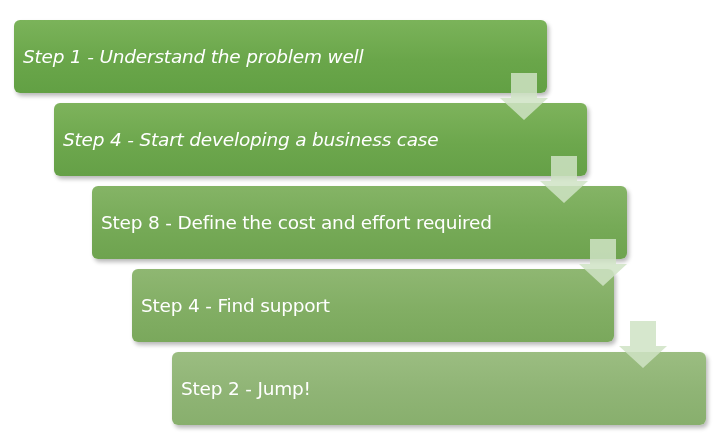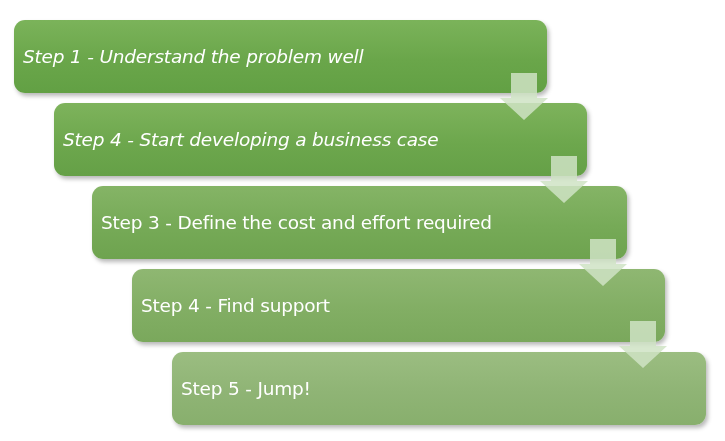--- a/index.html
+++ b/index.html
@@ -1,50 +1,50 @@
 <!DOCTYPE html>
 <html><head>
 <meta charset="utf-8">
 <style>
   html, body { margin: 0; padding: 0; background: #ffffff; }
   body { width: 725px; height: 441px; position: relative; overflow: hidden;
          font-family: "DejaVu Sans", "Liberation Sans", sans-serif; }
   .step {
-    position: absolute; height: 73px; border-radius: 11px;
+    position: absolute; height: 73px; border-radius: 6px;
     box-shadow: 2px 3px 4px rgba(0,0,0,0.28);
     color: #ffffff; font-size: 18.5px; display: flex; align-items: center;
     padding-left: 9px; box-sizing: border-box; letter-spacing: -0.2px;
   }
   .step span { white-space: nowrap; }
   .s1 { left: 14px; top: 20px; width: 533px; background: linear-gradient(#7bb35a, #6aa64a 55%, #62a044); }
   .s2 { left: 54px; top: 103px; width: 533px; background: linear-gradient(#7eb35c, #6da74d 55%, #65a047); }
   .s3 { left: 92px; top: 186px; width: 535px; background: linear-gradient(#85b466, #76aa57 55%, #6ea34f); }
-  .s4 { left: 132px; top: 269px; width: 533px; background: linear-gradient(#8fb772, #82ae64 55%, #7aa85c); }
+  .s4 { left: 132px; top: 269px; width: 482px; background: linear-gradient(#8fb772, #82ae64 55%, #7aa85c); }
   .s5 { left: 172px; top: 352px; width: 534px; background: linear-gradient(#9bbd81, #8fb475 55%, #88af6d); }
   .s1 span, .s2 span { font-style: italic; }
   .arrow { position: absolute; width: 48px; height: 47px; }
   .arrow svg { display: block; }
 </style>
 </head>
 <body>
 
 <div class="step s1">
   <span>Step 1 - Understand the problem well</span>
 </div>
 <div class="step s2">
   <span>Step 4 - Start developing a business case</span>
 </div>
 <div class="step s3">
-  <span>Step 3 - Define the cost and effort required</span>
+  <span>Step 8 - Define the cost and effort required</span>
 </div>
 <div class="step s4">
   <span>Step 4 - Find support</span>
 </div>
 <div class="step s5">
-  <span>Step 5 - Jump!</span>
+  <span>Step 2 - Jump!</span>
 </div>
 
 <div class="arrow" style="left:500px; top:73px;">
   <svg width="48" height="47" viewBox="0 0 48 47">
       <polygon points="11,0 37,0 37,25 48,25 24,47 0,25 11,25" fill="#cfe3c4" fill-opacity="0.85"></polygon>
     </svg>
 </div>
 <div class="arrow" style="left:540px; top:156px;">
   <svg width="48" height="47" viewBox="0 0 48 47">
       <polygon points="11,0 37,0 37,25 48,25 24,47 0,25 11,25" fill="#cfe3c4" fill-opacity="0.85"></polygon>

